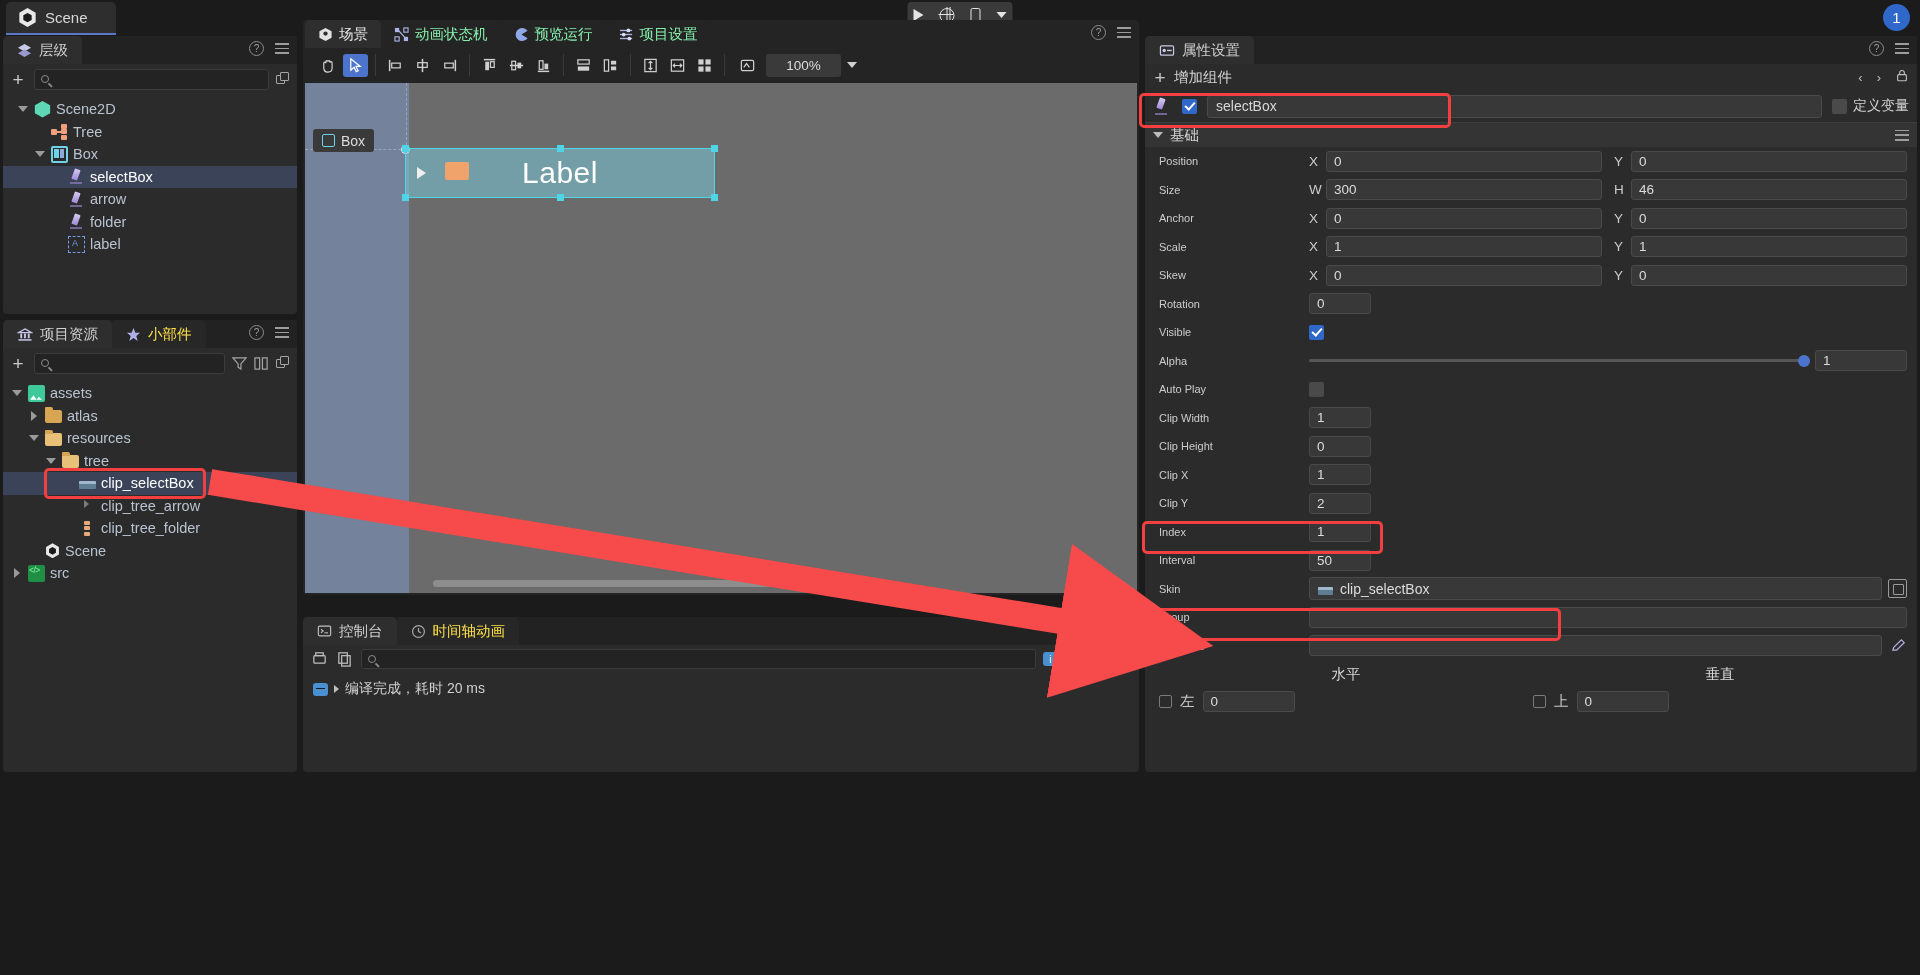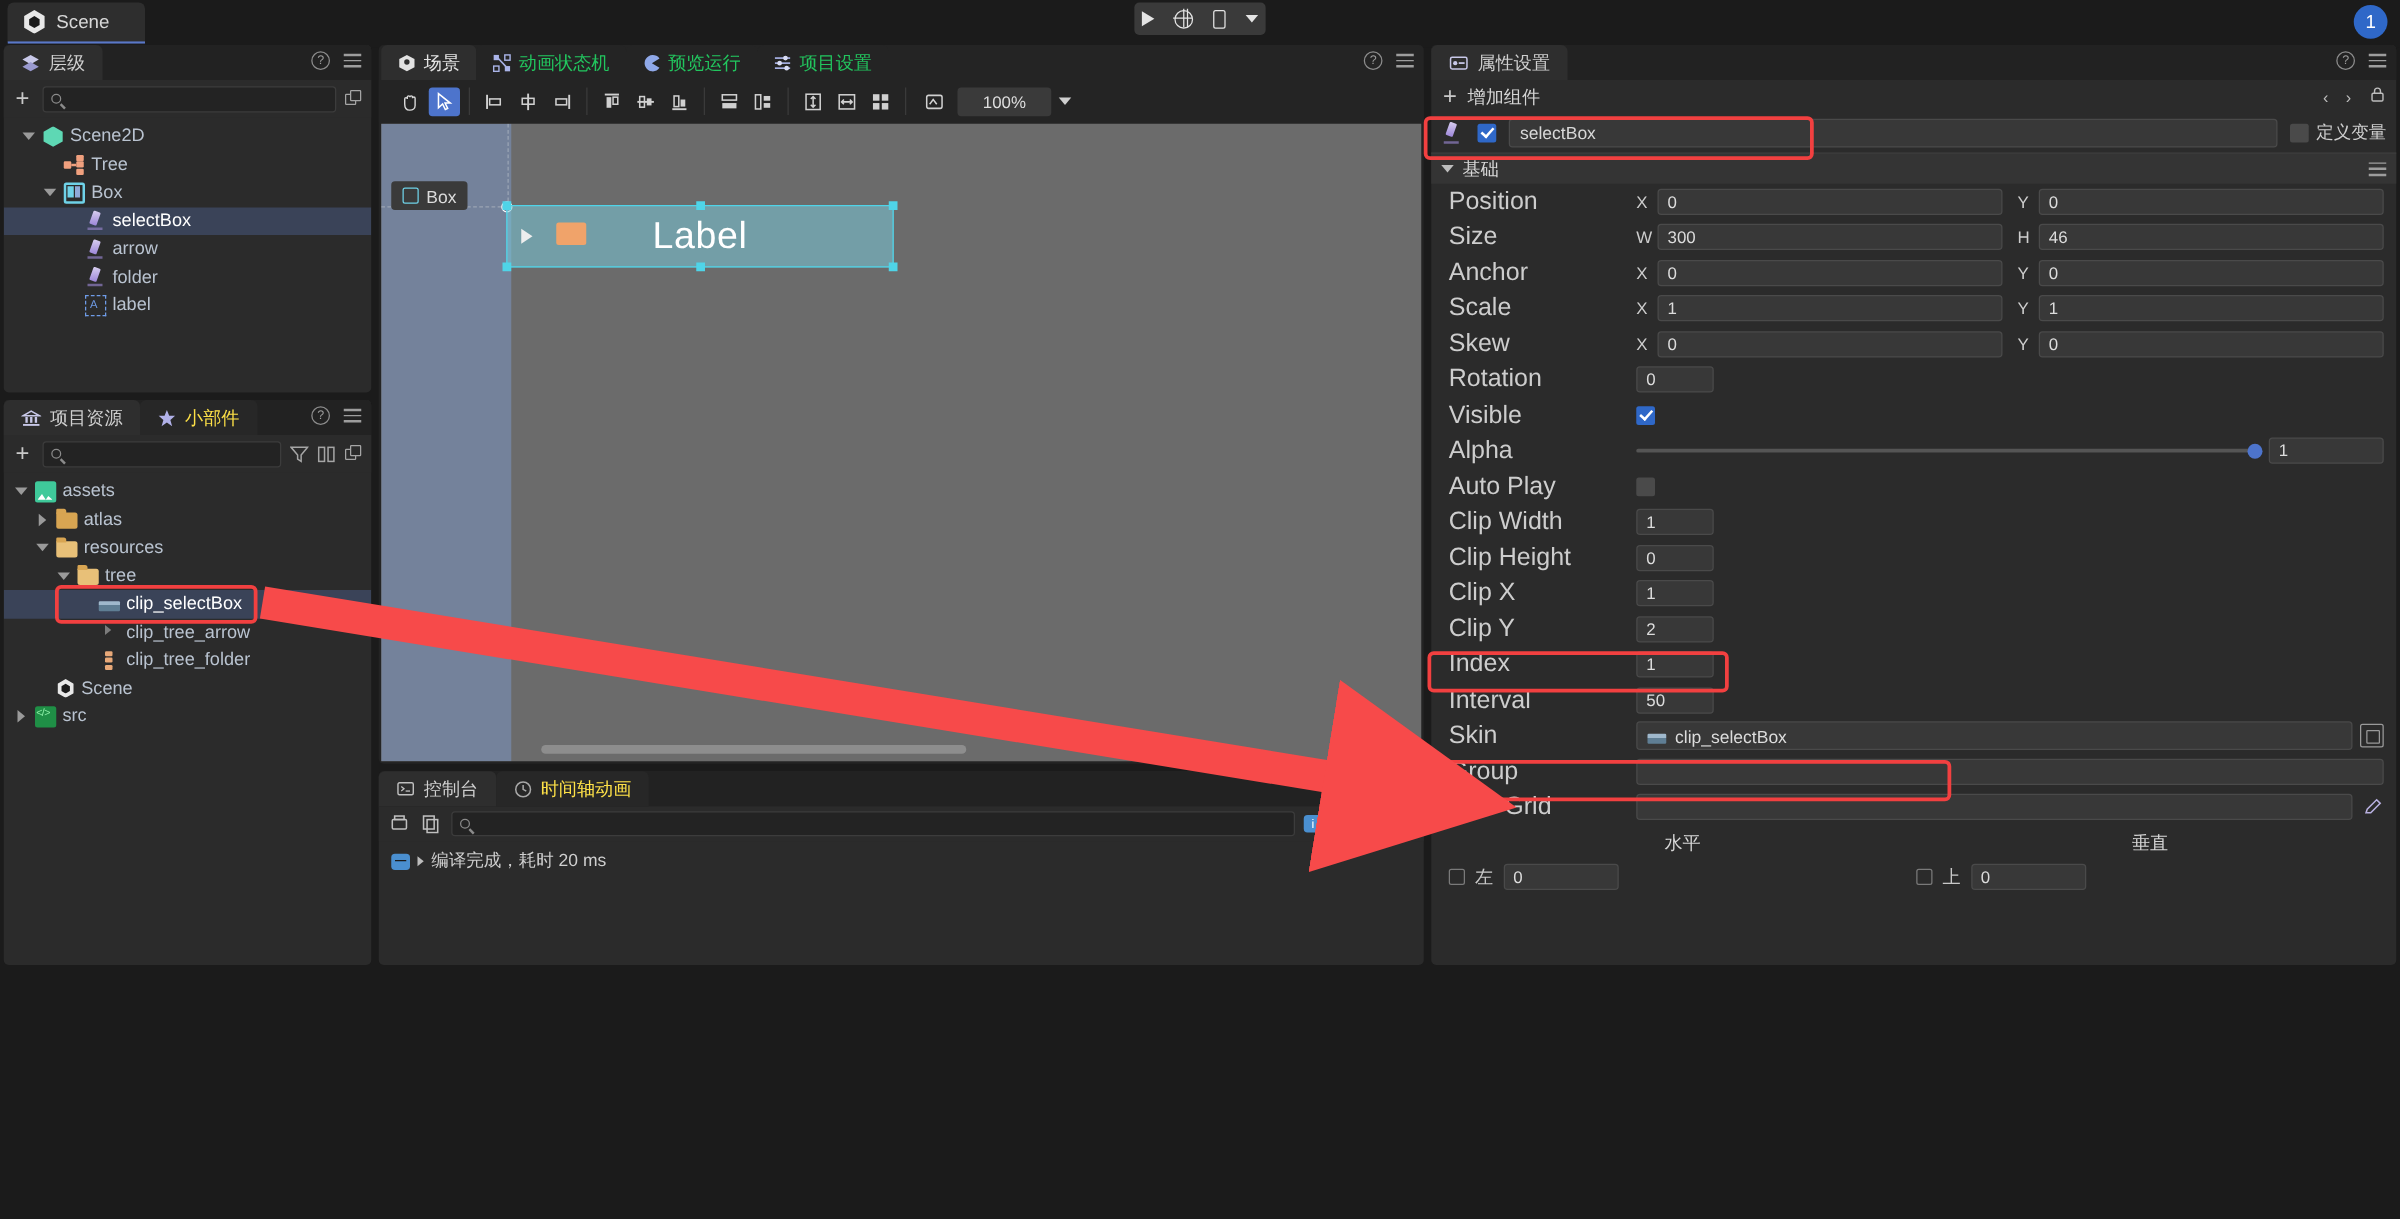--- a/index.html
+++ b/index.html
@@ -155,21 +155,21 @@
   .ico-folderclip { }
   .ico-folderclip i { position:absolute; left:5px; width:6px; background:#e8a878; border-radius:1px; }
   .ico-folderclip i:nth-child(1){top:1px;height:4px;}
   .ico-folderclip i:nth-child(2){top:6.5px;height:4px;}
   .ico-folderclip i:nth-child(3){top:12px;height:4px;}
 
   
   .tabbar { display: flex; gap: 0; align-items: flex-end; height: 28px; padding-left: 2px; }
   .ctab {
     height: 28px; display: flex; align-items: center; gap: 6px; padding: 0 13px;
-    font-size: 14.5px; color: #22c55e; background: #242424; border-radius: 5px 5px 0 0; white-space: nowrap;
+    font-size: 14.5px; color: #86efac; background: #242424; border-radius: 5px 5px 0 0; white-space: nowrap;
   }
   .ctab.active { background: #2e2e2e; color: #e3e3e3; }
 
   .tools {
     height: 34px; background: #242424; display: flex; align-items: center; gap: 0; padding-left: 6px;
   }
   .tgrp { display: flex; align-items: center; gap: 2px; padding: 0 7px; }
   .tdiv { width: 1px; height: 22px; background: #3a3a3a; }
   .tbtn {
     width: 25px; height: 23px; border-radius: 3px; display: flex; align-items: center; justify-content: center;
@@ -244,21 +244,21 @@
 
   .sect-head {
     height: 25px; display: flex; align-items: center; gap: 7px; padding: 0 8px;
     background: #343434; color: #d8d8d8; font-size: 14.5px; position: relative;
     border-top: 1px solid #3d3d3d;
   }
   .sect-head .tri { width:0;height:0;border-left:5px solid transparent;border-right:5px solid transparent;border-top:6px solid #bdbdbd; }
   .sect-head .hamb { position: absolute; right: 8px; }
 
   .prow { height: 28.5px; display: flex; align-items: center; padding: 0 10px 0 14px; gap: 0; }
-  .plabel { width: 150px; color: #cdcdcd; font-size: 20px; flex: none; }
+  .plabel { width: 150px; color: #cdcdcd; font-size: 11px; flex: none; }
   .pinput {
     height: 21px; background: #383838; border: 1px solid #4a4a4a; border-radius: 3px;
     display: flex; align-items: center; padding: 0 7px; color: #dcdcdc; font-size: 13.5px;
   }
   .xy { display: flex; flex: 1; gap: 12px; }
   .xy .cell { display: flex; align-items: center; gap: 6px; flex: 1; }
   .xy .ax { color: #cdcdcd; font-size: 13.5px; width: 11px; }
   .xy .pinput { flex: 1; }
   .single .pinput { width: 62px; }
   .slider-row { display: flex; align-items: center; flex: 1; gap: 10px; }
@@ -482,21 +482,21 @@
         <div class="trow" style="padding-left: 8px;">
           <span class="arw">
             <i class="right"></i>
           </span>
           <span class="ico ico-src"></span>
           <span class="nm">src</span>
         </div>
       </div>
   </div>
 
-  <div class="panel" style="left:303px; top:36px; width:836px; height:575px; background:#242424;">
+  <div class="panel" style="left:303px; top:20px; width:836px; height:575px; background:#242424;">
     <div class="tabbar" id="center-tabs">
         <div class="ctab active">
           <span style="display: flex;">
             <svg width="15" height="15" viewBox="0 0 16 16">
               <polygon points="8,1 14.5,4.5 14.5,11.5 8,15 1.5,11.5 1.5,4.5" fill="#e2e2e2"></polygon>
               <circle cx="8" cy="7" r="2.3" fill="#303030"></circle>
             </svg>
           </span>
           <span>场景</span>
         </div>

